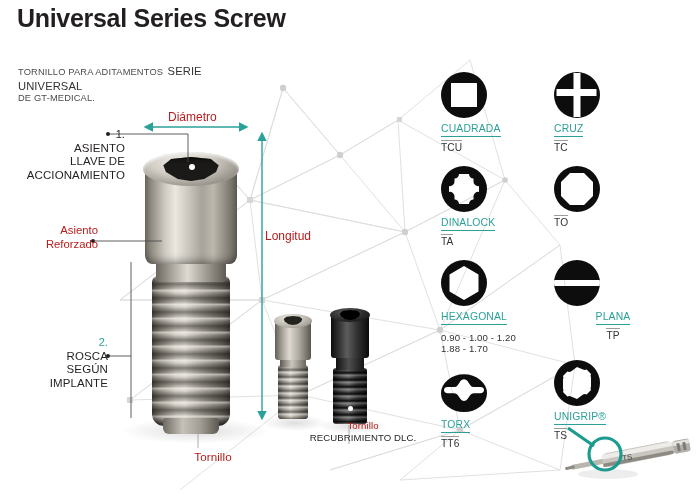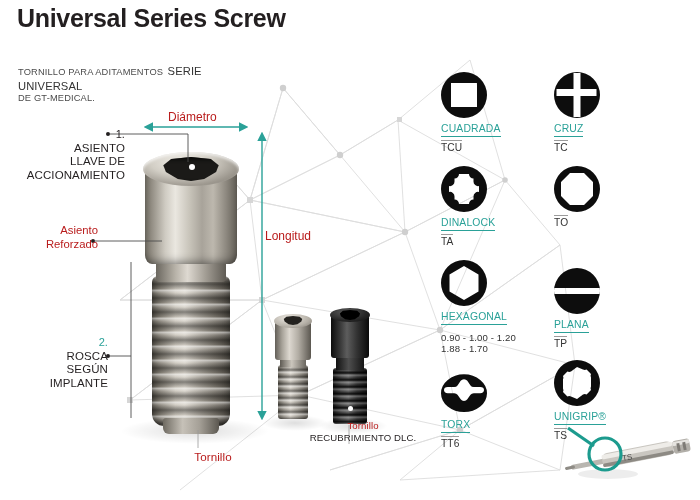--- a/index.html
+++ b/index.html
@@ -325,21 +325,21 @@
         <path fill="#0d0d0d" fill-rule="evenodd" d="M23 0a23 23 0 1 0 0 46 23 23 0 0 0 0-46Z
                  M23 6 l14.5 8.5 v17 L23 40 L8.5 31.5 v-17 Z"></path>
       </svg>
       <div><span class="ilabel">HEXAGONAL</span></div>
       <div class="isize" id="hexsizes">
           <div>0.90 - 1.00 - 1.20</div>
           <div>1.88 - 1.70</div>
         </div>
     </div>
 
-    <div class="gcell" style="left:113px;top:196px;">
+    <div class="gcell" style="left:113px;top:188px;text-align:center;">
       <svg class="icon" viewBox="0 0 46 46">
         <path fill="#0d0d0d" fill-rule="evenodd" d="M23 0a23 23 0 1 0 0 46 23 23 0 0 0 0-46Z
                  M0 20 h46 v6 h-46 Z"></path>
       </svg>
       <div><span class="ilabel">PLANA</span></div>
       <div class="icode codewrap">TP</div>
     </div>
 
     <div class="gcell" style="left:0px;top:296px;">
       <svg class="icon" viewBox="0 0 46 46">

